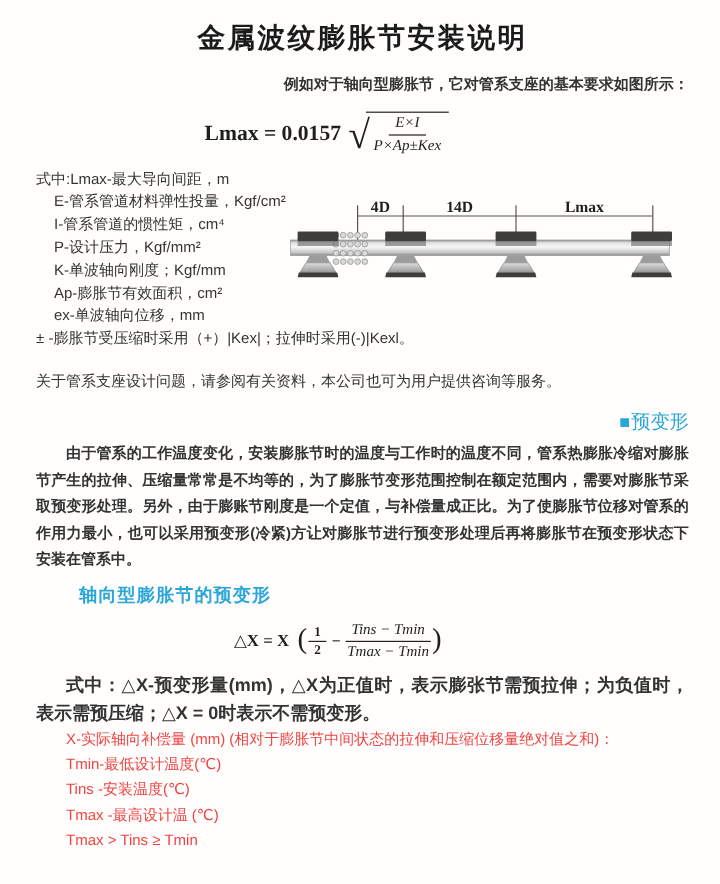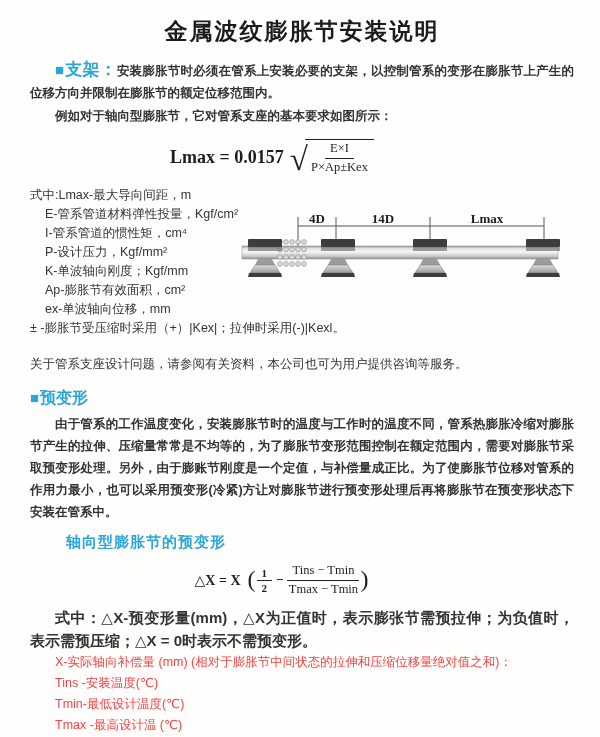--- a/index.html
+++ b/index.html
@@ -13,64 +13,63 @@
     text-align:center;font-size:23px;font-weight:bold;color:#1b1b1b;
     letter-spacing:2px;margin:4px 0 12px 0;
   }
   .sec-inline-head{font-size:17px;font-weight:bold;color:#2aa6d8;}
   .sq{font-size:15px;color:#2aa6d8;margin-right:1px;}
   .para{
     font-size:12.5px;line-height:22px;text-align:justify;
     font-weight:bold;color:#333;margin:0;
   }
   .indent{text-indent:25px;}
-  .example-line{margin:1px 0 0 25px;font-size:12.5px;font-weight:bold;color:#333;line-height:22px;}
+  .example-line{margin:1px 0 0 25px;font-size:12.5px;font-weight:bold;color:#333;line-height:22px;text-align:right;}
 
   
   .formula-row{display:flex;justify-content:center;align-items:center;
     font-family:"Liberation Serif","DejaVu Serif",serif;color:#1e1e1e;}
   .f-lmax{margin:9px 60px 8px 0;height:42px;}
   .f-lhs{font-weight:bold;font-size:18px;margin-right:6px;white-space:nowrap;}
   .sqrt{display:inline-flex;align-items:center;}
   .radical{font-size:33px;font-weight:400;line-height:1;margin-right:-3px;transform:translateY(2px);}
   .sqrt-body{border-top:1.7px solid #222;padding:1px 6px 0 6px;}
   .frac{display:inline-flex;flex-direction:column;align-items:center;vertical-align:middle;}
   .frac .num{border-bottom:1.4px solid #222;padding:0 5px 1px 5px;}
   .frac .den{padding-top:1px;}
-  .f-var{font-size:12.5px;line-height:1.25;}
+  .f-var{font-style:italic;font-size:12.5px;line-height:1.25;}
 
   
   .legend-zone{position:relative;min-height:148px;}
   .var-line{font-size:12.5px;line-height:19px;color:#333;white-space:nowrap;}
   .var-line.shift{margin-left:15px;}
   .note-line{font-size:12.5px;line-height:20px;color:#333;margin-top:16px;}
 
   .diagram{position:absolute;top:27px;left:210px;width:360px;height:100px;}
 
-  .sec-head{font-size:16px;font-weight:bold;color:#2aa6d8;margin:14px 0 4px 0;}
+  .sec-head{font-size:16px;font-weight:normal;color:#2aa6d8;margin:14px 0 4px 0;text-align:right;}
   .sec-head .sq{font-size:15px;}
   .sub-head{font-size:15px;font-weight:bold;color:#2aa6d8;margin:10px 0 4px 36px;letter-spacing:1px;}
 
   .f-dx{margin:8px 40px 6px 0;height:40px;}
   .f-dx .f-lhs{font-size:14px;}
   .paren{font-size:24px;font-weight:400;margin:0 1px;transform:translateY(-1px);}
   .frac-sm{font-size:11px;font-weight:bold;}
   .minus{margin:0 4px;font-size:13px;font-weight:bold;}
 
   .explain{font-size:15px;line-height:23px;font-weight:bold;color:#333;text-align:justify;margin:2px 0 0 0;}
   .plain-line{font-size:12.5px;line-height:21px;color:#ef4444;margin-left:25px;white-space:nowrap;}
 </style>
 </head>
 <body>
 
 <div class="page">
 
   <div class="title">金属波纹膨胀节安装说明</div>
 
-  <p class="para indent"><span class="sec-inline-head"><span class="sq">■</span><span>支架：</span></span><span>安装膨胀节时必须在管系上安装必要的支架，以控制管系的变形在膨胀节上产生的位移方向并限制在膨胀节的额定位移范围内。</span></p>
 
   <div class="example-line">例如对于轴向型膨胀节，它对管系支座的基本要求如图所示：</div>
 
   <div class="formula-row f-lmax">
     <span class="f-lhs">Lmax = 0.0157</span>
     <span class="sqrt">
       <span class="radical">√</span>
       <span class="sqrt-body">
         <span class="frac f-var">
           <span class="num">E×I</span>
@@ -197,18 +196,18 @@
     <span class="frac f-var">
       <span class="num">Tins − Tmin</span>
       <span class="den">Tmax − Tmin</span>
     </span>
     <span class="paren">)</span>
   </div>
 
   <p class="explain indent">式中：△X-预变形量(mm)，△X为正值时，表示膨张节需预拉伸；为负值时，表示需预压缩；△X = 0时表示不需预变形。</p>
 
   <div class="plain-line">X-实际轴向补偿量 (mm) (相对于膨胀节中间状态的拉伸和压缩位移量绝对值之和)：</div>
+  <div class="plain-line">Tmin-最低设计温度(℃)</div>
   <div class="plain-line">Tins -安装温度(℃)</div>
-  <div class="plain-line">Tmin-最低设计温度(℃)</div>
   <div class="plain-line">Tmax -最高设计温 (℃)</div>
   <div class="plain-line">Tmax &gt; Tins ≥ Tmin</div>
 
 </div>
 
 </body></html>

